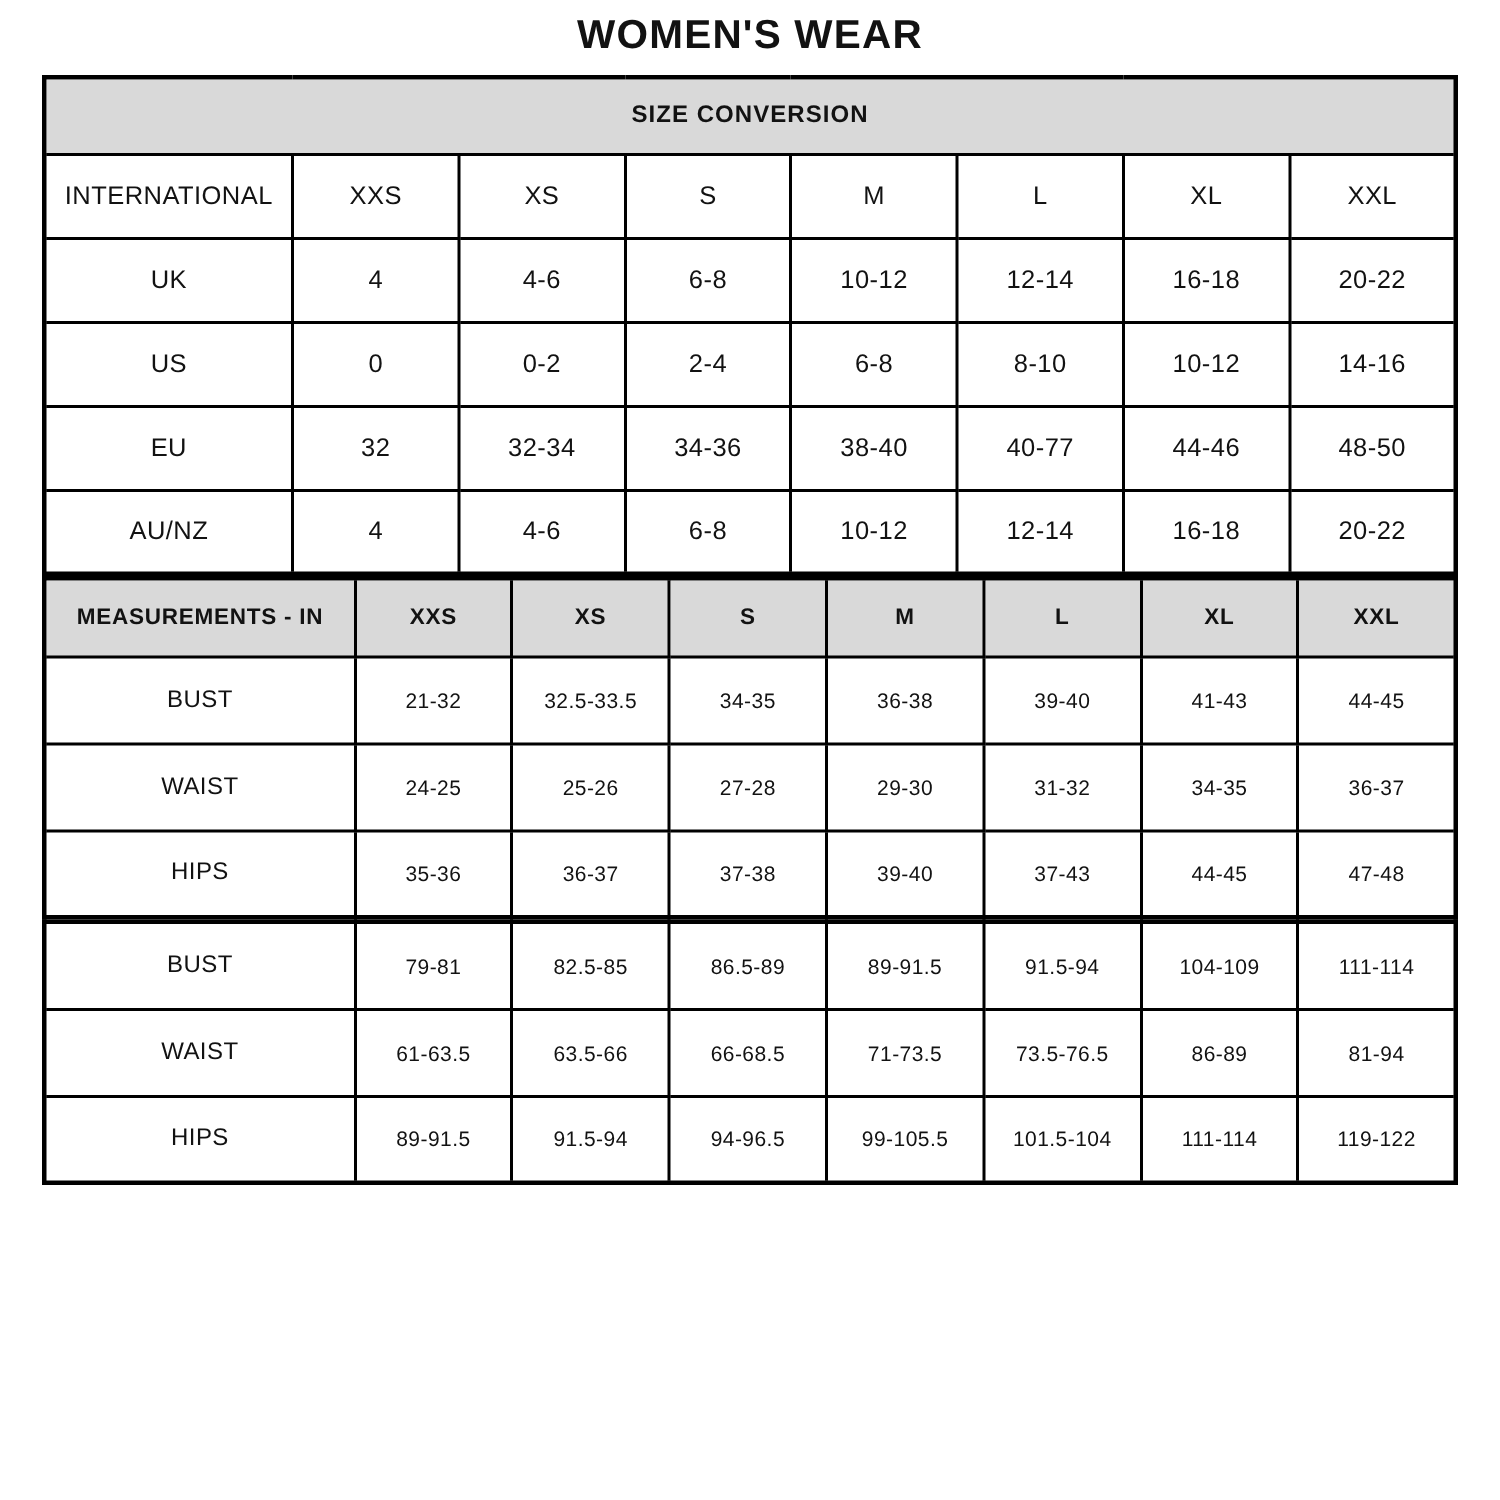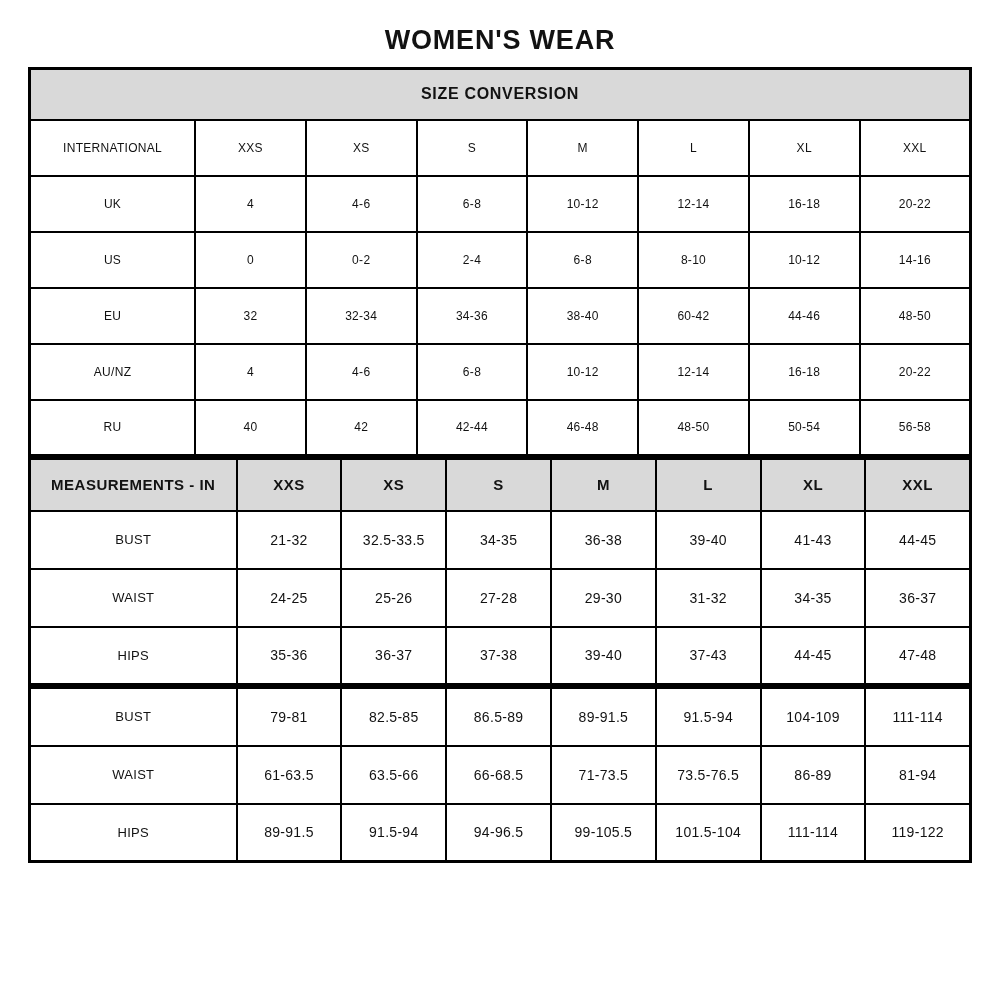--- a/index.html
+++ b/index.html
@@ -15,21 +15,21 @@
   .page {
     width: 1000px;
     height: 1000px;
     box-sizing: border-box;
   }
   .title {
     text-align: center;
     font-weight: 700;
     font-size: 27px;
     letter-spacing: 0.8px;
-    padding-top: 25px;
+    padding-top: 8px;
     height: 42px;
     box-sizing: content-box;
   }
   table.t {
     border-collapse: collapse;
     table-layout: fixed;
     width: 944px;
     margin: 0 auto;
     border: 3px solid #000;
   }
@@ -44,32 +44,32 @@
   }
   
   .t1 tr { height: 56px; }
   .t1 tr.banner { height: 51px; }
   .t1 tr.banner td {
     background: #d9d9d9;
     font-weight: 700;
     font-size: 16px;
     letter-spacing: 0.7px;
   }
-  .t1 td { font-size: 12px; }
+  .t1 td { font-size: 17px; }
   
   .t2, .t3 { margin-top: 12px; }
   .t2 tr, .t3 tr { height: 58px; }
   .t2 tr.head, .t3 tr.head { height: 52px; }
   .t2 tr.head td, .t3 tr.head td {
     background: #d9d9d9;
     font-weight: 700;
     font-size: 15px;
     letter-spacing: 0.5px;
   }
-  .t2 td.rowlabel, .t3 td.rowlabel { font-size: 13px; }
+  .t2 td.rowlabel, .t3 td.rowlabel { font-size: 16px; }
   .t2 td.val, .t3 td.val { font-size: 14px; }
 </style>
 </head>
 <body>
 
 <div class="page">
   <div class="title">WOMEN'S WEAR</div>
   <table class="t t1">
       <colgroup>
         <col style="width: 17.6%;">
@@ -114,43 +114,33 @@
           <td class="val">8-10</td>
           <td class="val">10-12</td>
           <td class="val">14-16</td>
         </tr>
         <tr>
           <td class="rowlabel">EU</td>
           <td class="val">32</td>
           <td class="val">32-34</td>
           <td class="val">34-36</td>
           <td class="val">38-40</td>
-          <td class="val">60-42</td>
+          <td class="val">40-77</td>
           <td class="val">44-46</td>
           <td class="val">48-50</td>
         </tr>
         <tr>
           <td class="rowlabel">AU/NZ</td>
           <td class="val">4</td>
           <td class="val">4-6</td>
           <td class="val">6-8</td>
           <td class="val">10-12</td>
           <td class="val">12-14</td>
           <td class="val">16-18</td>
           <td class="val">20-22</td>
-        </tr>
-        <tr>
-          <td class="rowlabel">RU</td>
-          <td class="val">40</td>
-          <td class="val">42</td>
-          <td class="val">42-44</td>
-          <td class="val">46-48</td>
-          <td class="val">48-50</td>
-          <td class="val">50-54</td>
-          <td class="val">56-58</td>
         </tr>
       </tbody>
     </table>
   <table class="t t2">
       <colgroup>
         <col style="width: 22%;">
         <col style="width: 11.14%;">
         <col style="width: 11.14%;">
         <col style="width: 11.14%;">
         <col style="width: 11.14%;">

